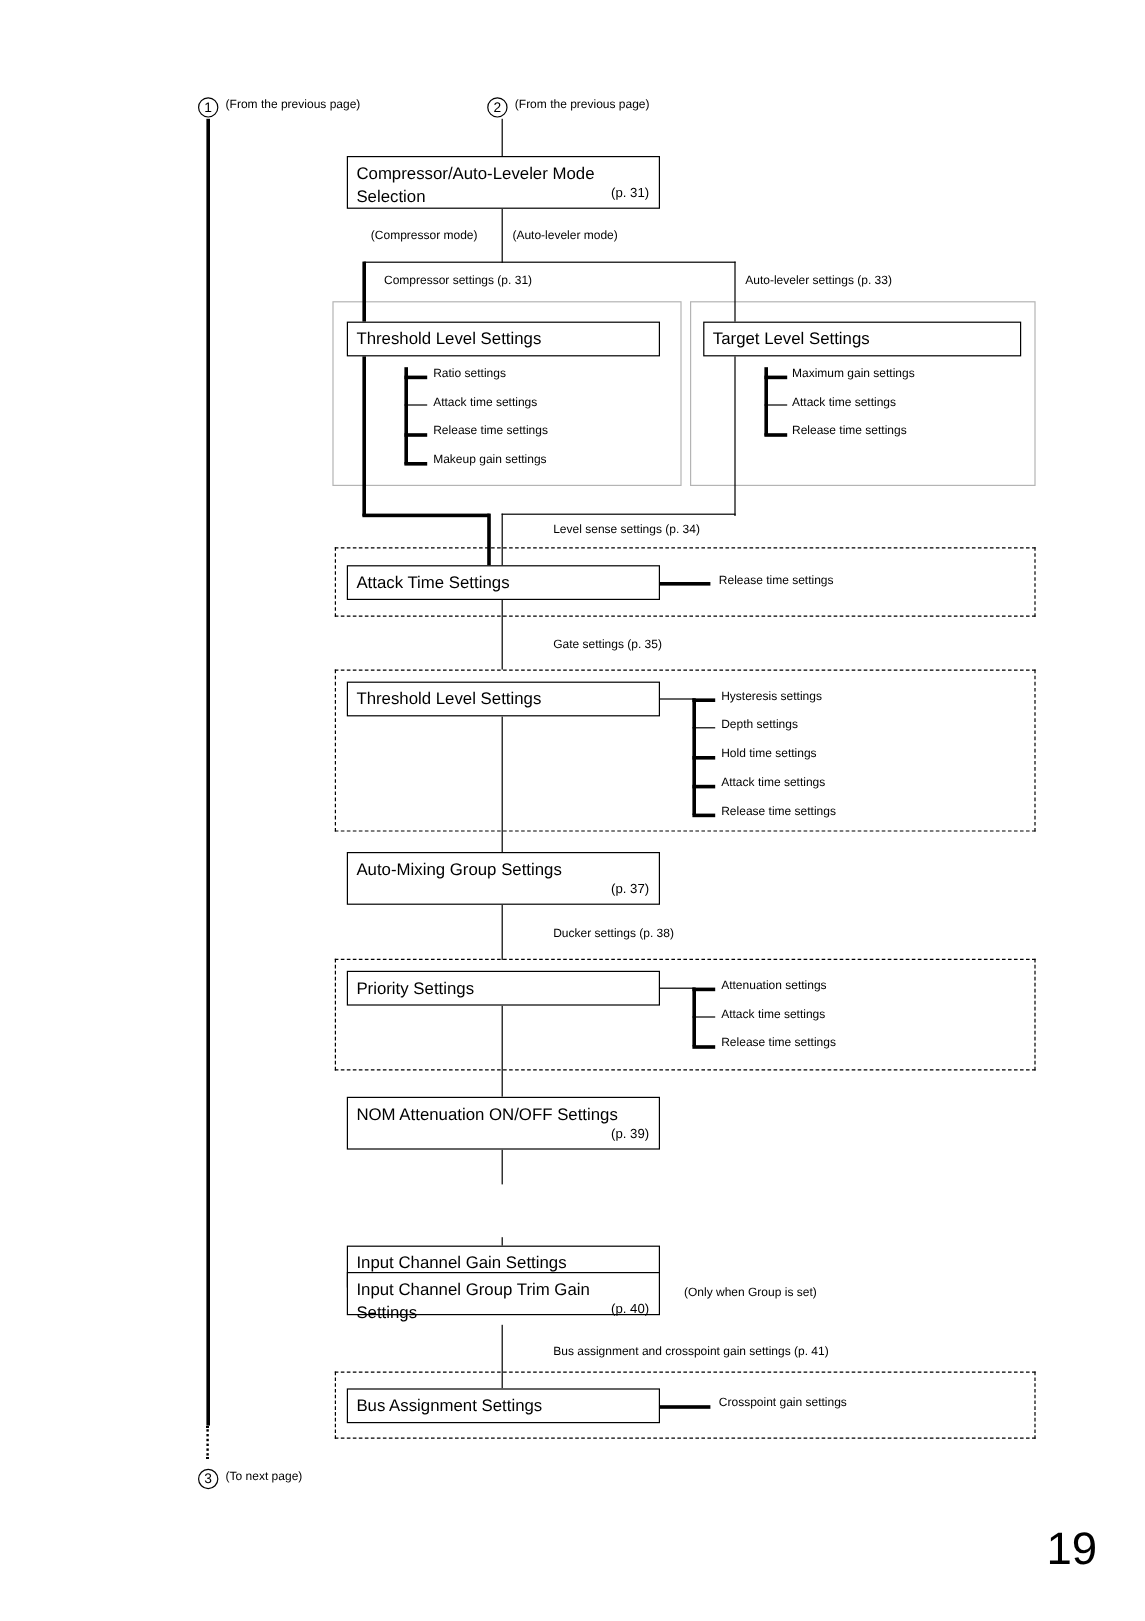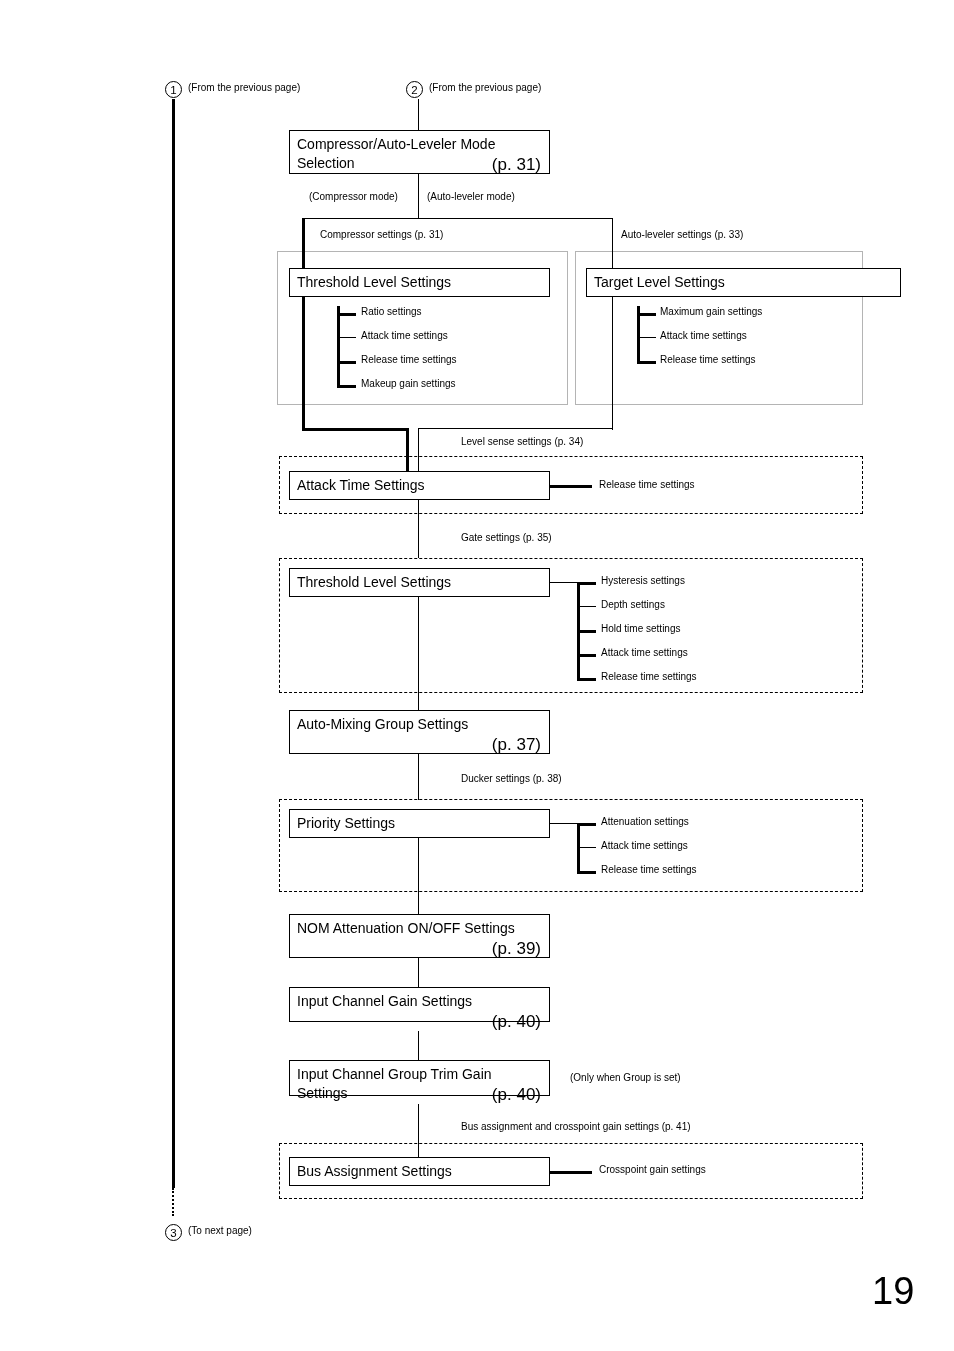--- a/index.html
+++ b/index.html
@@ -43,21 +43,21 @@
     background: #fff;
     z-index: 5;
   }
   .box .l1, .box .l2 {
     position: absolute;
     font-size: 14px;
     white-space: nowrap;
   }
   .box .l1 { left: 7px; top: 5px; }
   .box .l2 { left: 7px; top: 24px; }
-  .box .pg { position: absolute; right: 8px; font-size: 17px; }
+  .box .pg { position: absolute; right: 8px; font-size: 11px; }
   
   .dbox {
     position: absolute;
     border: 1.4px dashed #000;
     box-sizing: border-box;
     background: transparent;
     z-index: 1;
   }
   
   .gbox {
@@ -133,21 +133,21 @@
   <div class="txt" style="left:361px; top:330px;">Attack time settings</div>
   <div class="txt" style="left:361px; top:354px;">Release time settings</div>
   <div class="txt" style="left:361px; top:378px;">Makeup gain settings</div>
 
   <div class="txt" style="left:621px; top:229px;">Auto-leveler settings (p. 33)</div>
 
   <div class="gbox" style="left:575px; top:251px; width:288px; height:154px;"></div>
 
   <div class="v" style="left:612px; top:218px; height:212px;"></div>
 
-  <div class="box" style="left:586px; top:268px; width:315px; height:29px;">
+  <div class="box" style="left:586px; top:268px; width:265px; height:29px;">
     <span class="l1">Target Level Settings</span>
   </div>
 
   <div class="vt" style="left:637px; top:306px; height:57px;"></div>
   <div class="ht" style="left:637px; top:313px; width:19px;"></div>
   <div class="h" style="left:637px; top:337px; width:19px;"></div>
   <div class="ht" style="left:637px; top:361px; width:19px;"></div>
 
   <div class="txt" style="left:660px; top:306px;">Maximum gain settings</div>
   <div class="txt" style="left:660px; top:330px;">Attack time settings</div>
@@ -223,21 +223,21 @@
 
   <div class="v" style="left:418px; top:838px; height:76px;"></div>
 
   <div class="box" style="left:289px; top:914px; width:261px; height:44px;">
     <span class="l1">NOM Attenuation ON/OFF Settings</span>
     <span class="pg" style="top:24px;">(p. 39)</span>
   </div>
 
   <div class="v" style="left:418px; top:958px; height:29px;"></div>
 
-  <div class="box" style="left:289px; top:987px; width:261px; height:35px;">
+  <div class="box" style="left:289px; top:1038px; width:261px; height:35px;">
     <span class="l1">Input Channel Gain Settings</span>
     <span class="pg" style="top:24px;">(p. 40)</span>
   </div>
 
   <div class="v" style="left:418px; top:1031px; height:29px;"></div>
 
   <div class="box" style="left:289px; top:1060px; width:261px; height:36px;">
     <span class="l1">Input Channel Group Trim Gain</span>
     <span class="l2">Settings</span>
     <span class="pg" style="top:24px;">(p. 40)</span>

